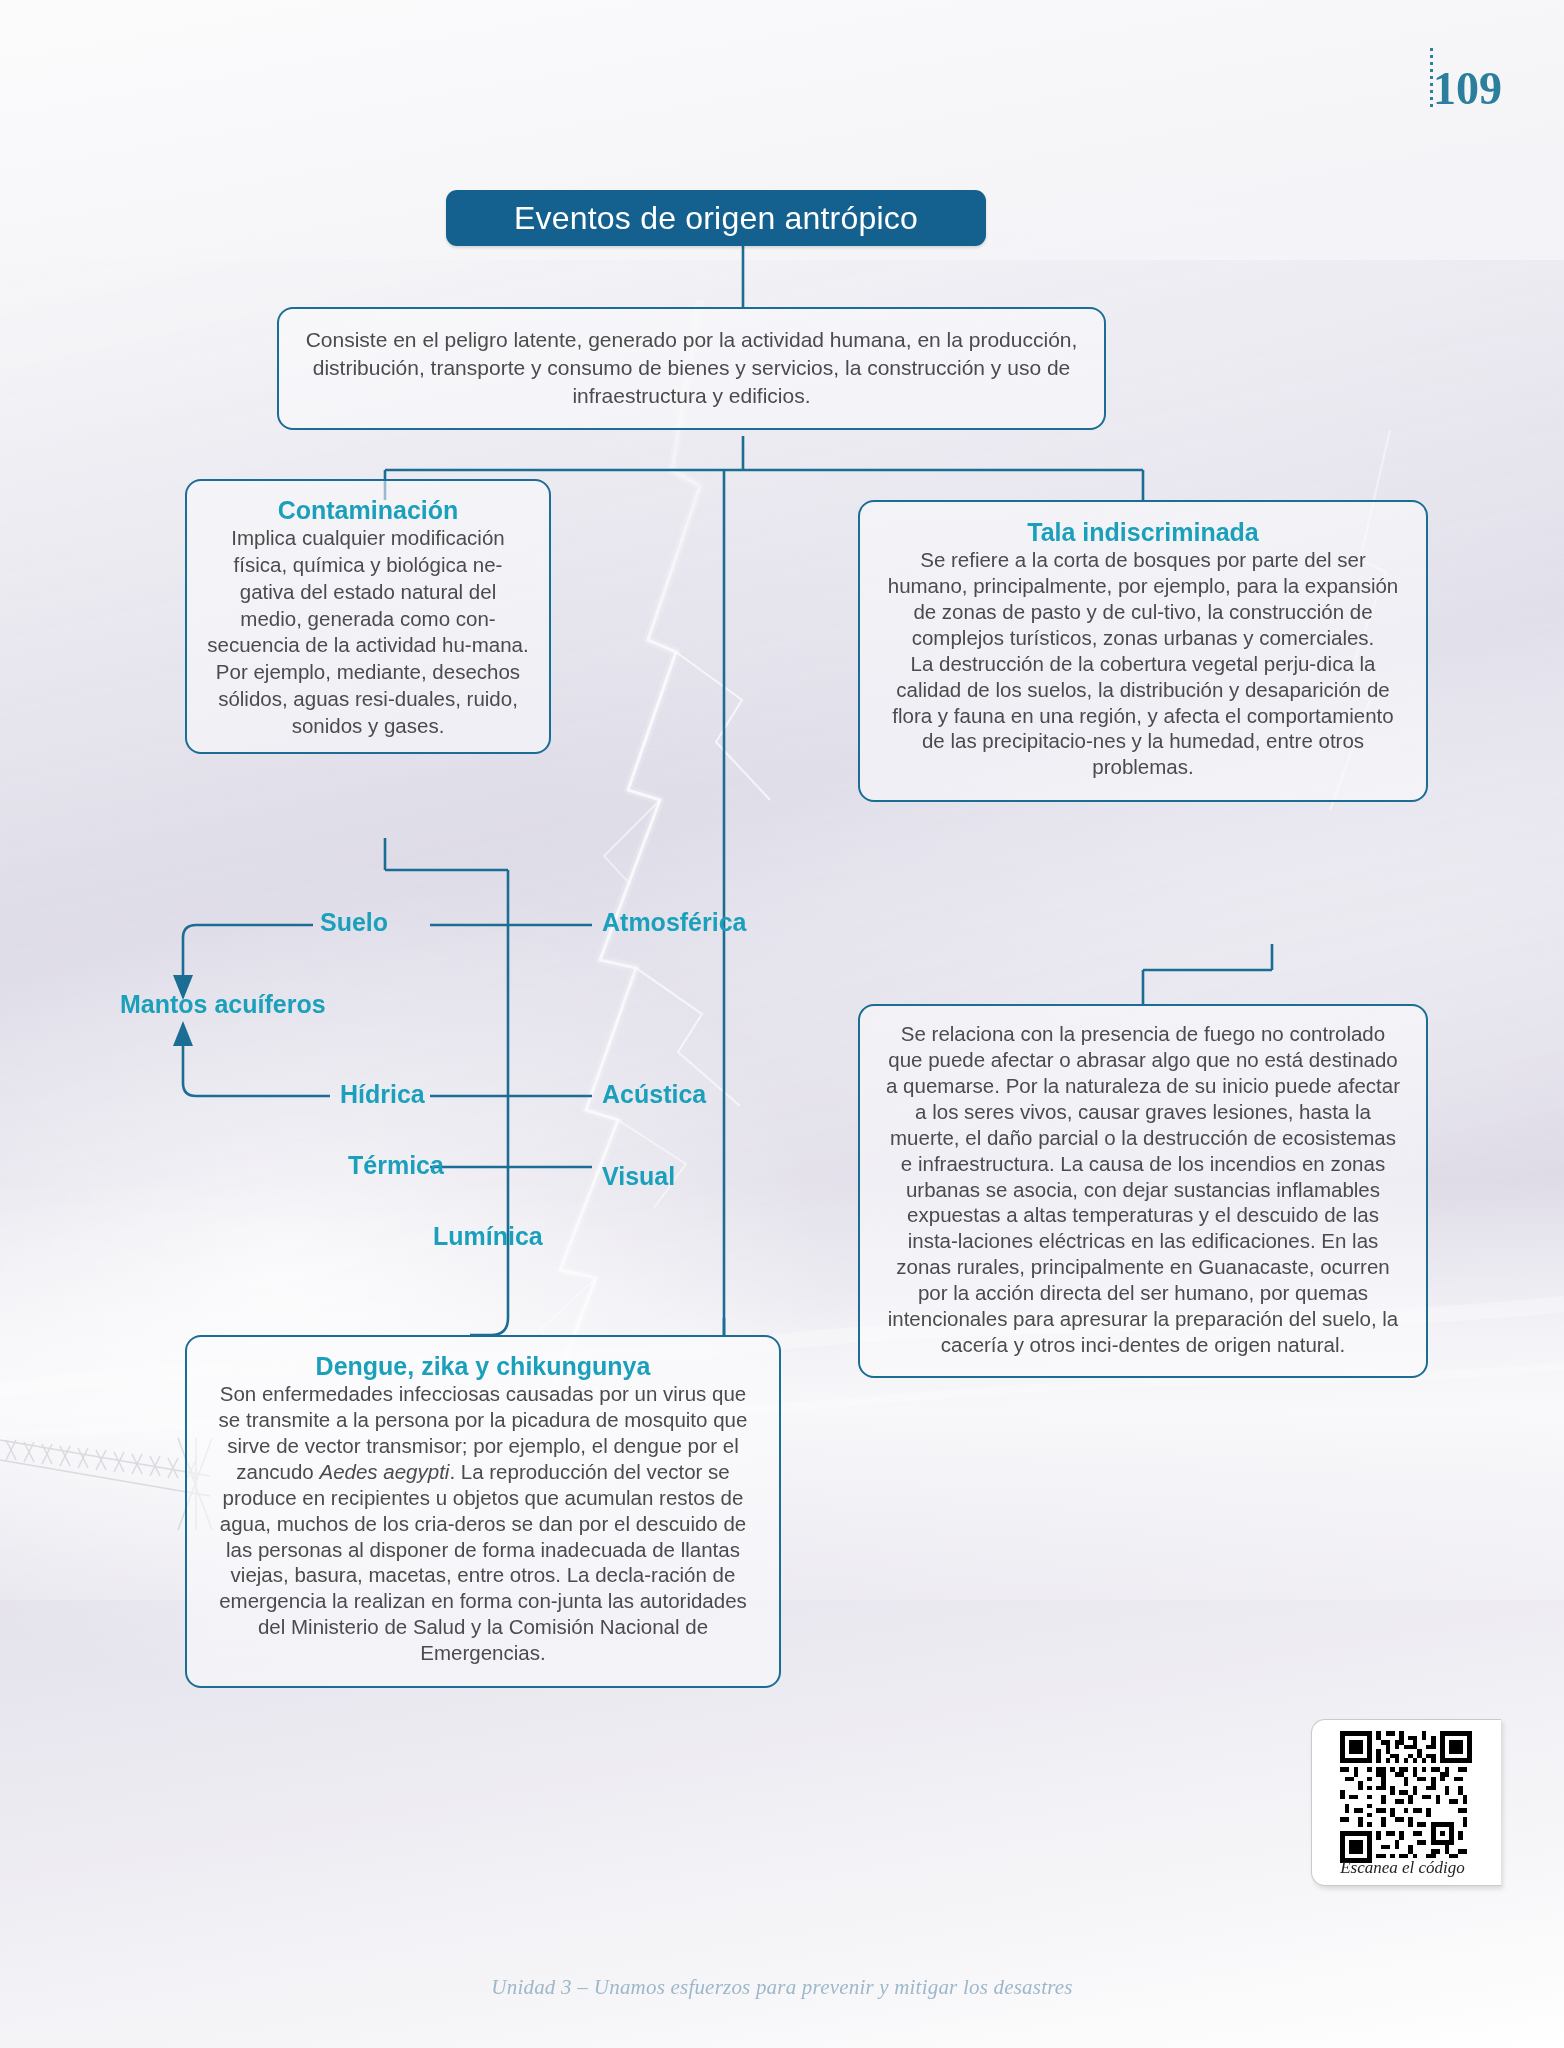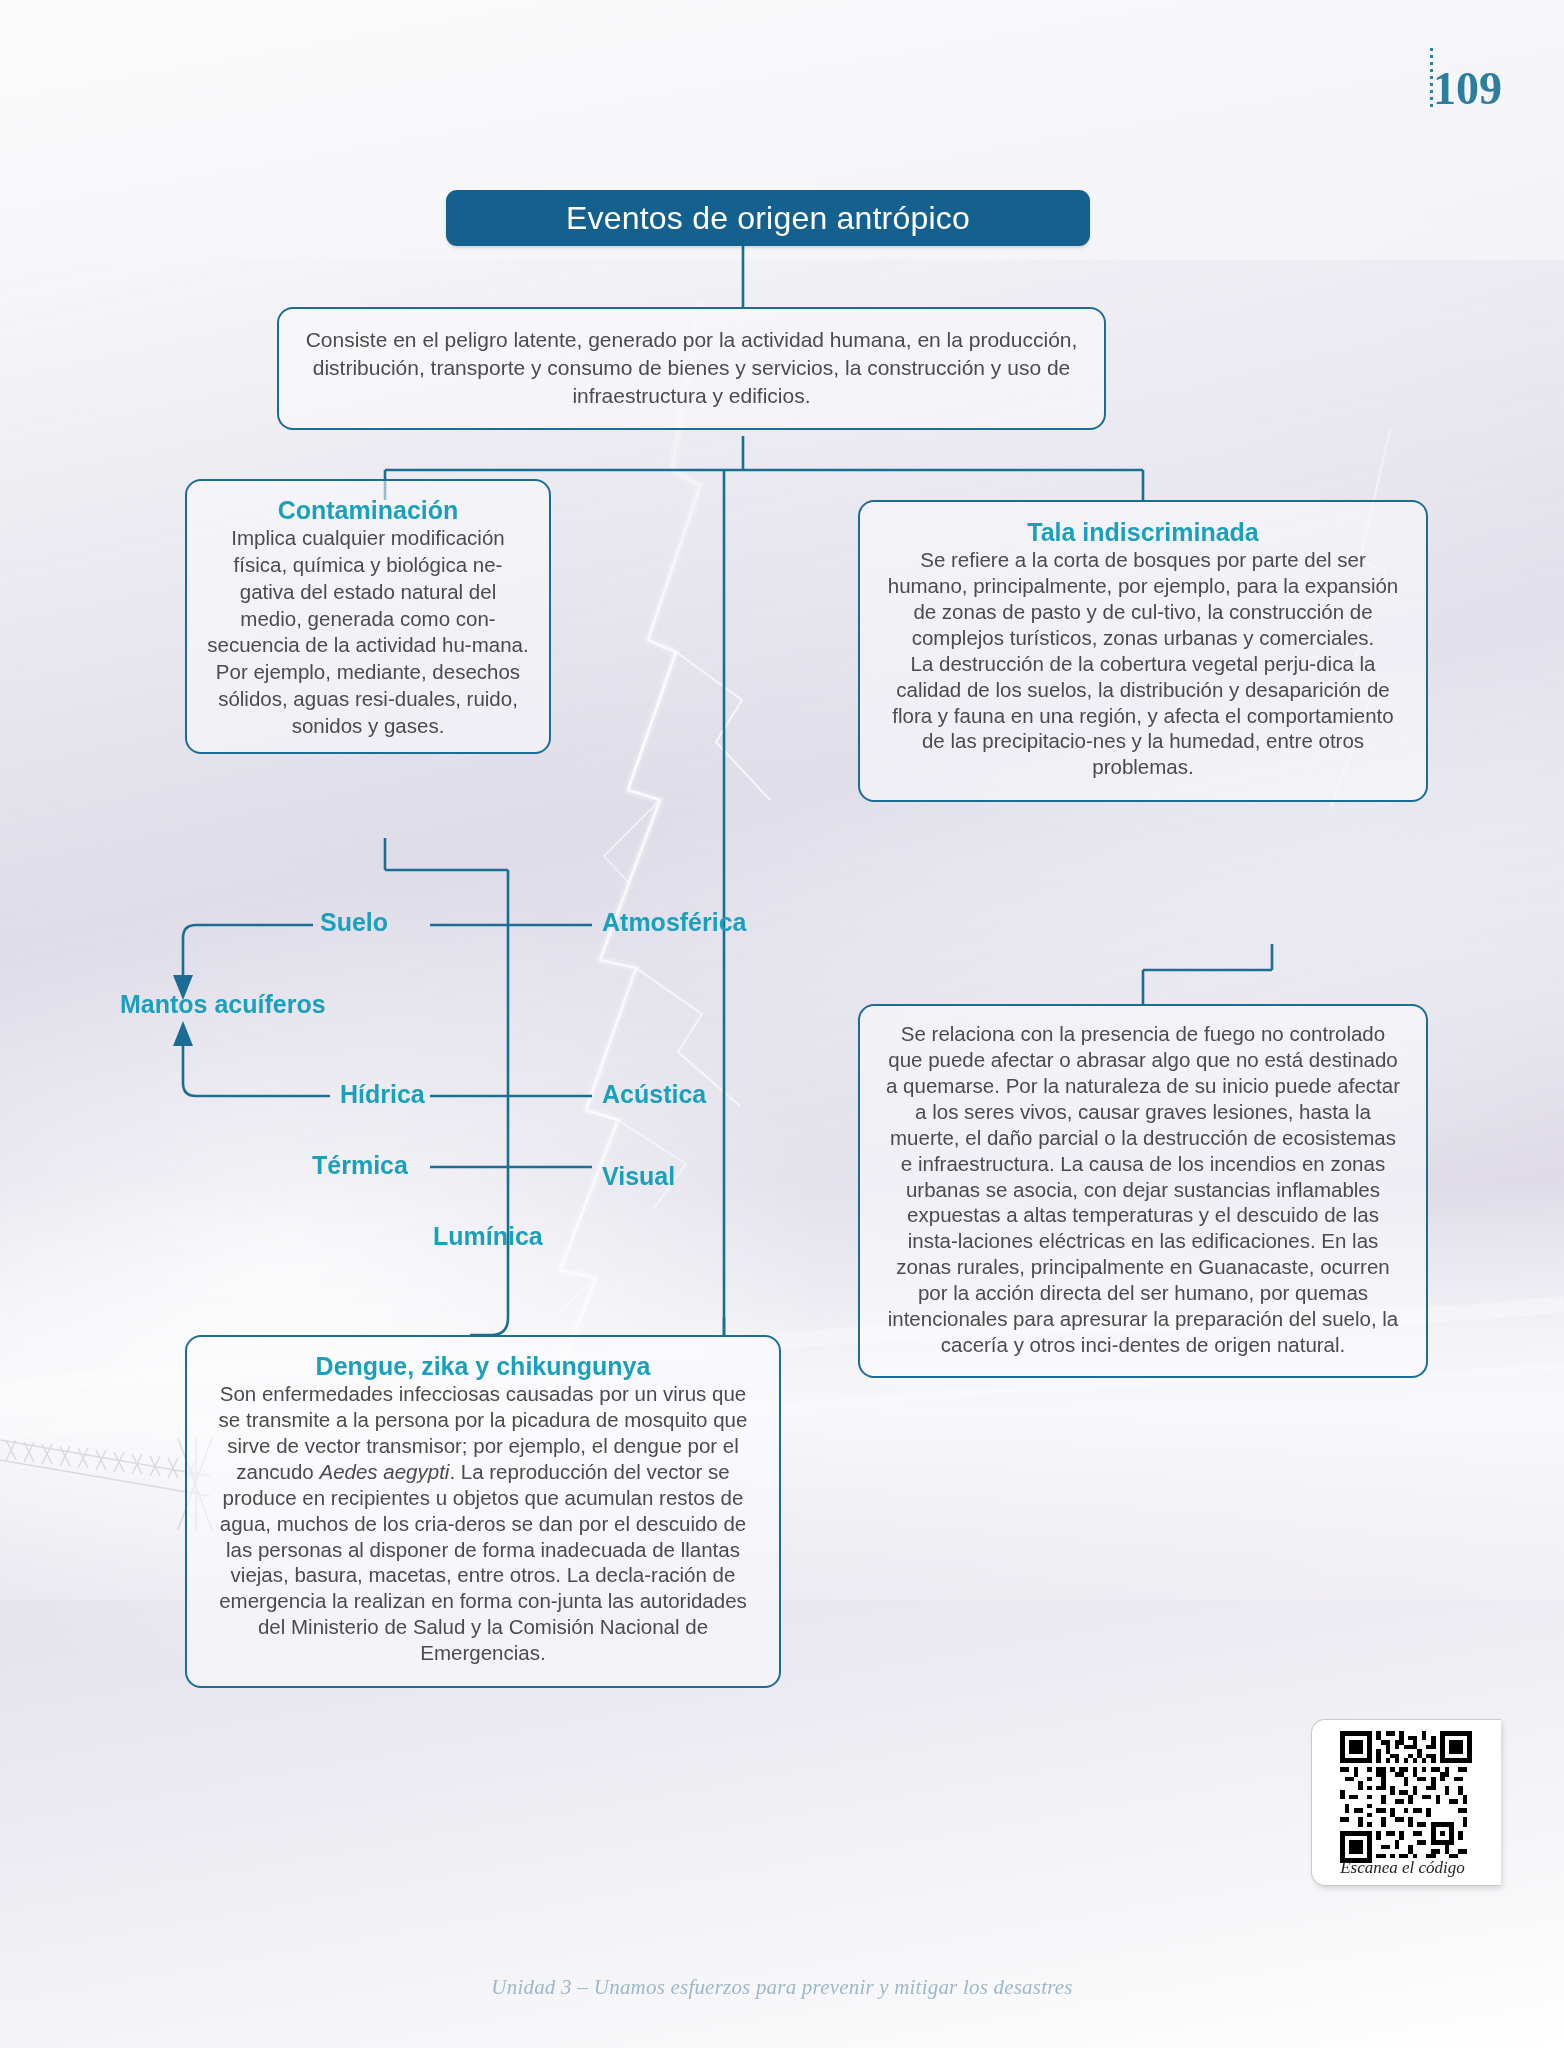--- a/index.html
+++ b/index.html
@@ -81,21 +81,21 @@
     text-align: center;
     font-size: 20.5px;
     line-height: 1.265;
   }
 
   
   #banner {
     position: absolute;
     left: 446px;
     top: 190px;
-    width: 644px;
+    width: 540px;
     height: 56px;
     background: #14618f;
     border-radius: 11px;
     display: flex;
     align-items: center;
     justify-content: center;
     box-shadow: 0 2px 3px rgba(0,0,0,0.13);
   }
   #banner-text {
     color: #ffffff;
@@ -330,21 +330,21 @@
   <div class="node" id="dengue">
     <div class="node-title">Dengue, zika y chikungunya</div>
     <div class="node-body"><span>Son enfermedades infecciosas causadas por un virus que se transmite a la persona por la picadura de mosquito que sirve de vector transmisor; por ejemplo, el dengue por el zancudo </span><i>Aedes aegypti</i><span>. La reproducción del vector se produce en recipientes u objetos que acumulan restos de agua, muchos de los cria-deros se dan por el descuido de las personas al disponer de forma inadecuada de llantas viejas, basura, macetas, entre otros. La decla-ración de emergencia la realizan en forma con-junta las autoridades del Ministerio de Salud y la Comisión Nacional de Emergencias.</span></div>
   </div>
 
   <div class="sublabel" style="left:320px; top:908px;">Suelo</div>
   <div class="sublabel" style="left:602px; top:908px;">Atmosférica</div>
   <div class="sublabel" style="left:120px; top:990px;">Mantos acuíferos</div>
   <div class="sublabel" style="left:340px; top:1080px;">Hídrica</div>
   <div class="sublabel" style="left:602px; top:1080px;">Acústica</div>
-  <div class="sublabel" style="left:312px; top:1151px;">Térmica</div>
+  <div class="sublabel" style="left:348px; top:1151px;">Térmica</div>
   <div class="sublabel" style="left:602px; top:1151px;margin-top:11px;">Visual</div>
   <div class="sublabel" style="left:433px; top:1222px;">Lumínica</div>
 
   <div id="qr-card">
     <svg id="qr-img" width="132" height="132" viewBox="0 0 29 29" shape-rendering="crispEdges" aria-hidden="true">
       <rect width="29" height="29" fill="#ffffff"></rect>
       <g fill="#000000">
 
         <rect x="0" y="0" width="7" height="1"></rect>
           <rect x="0" y="6" width="7" height="1"></rect>

